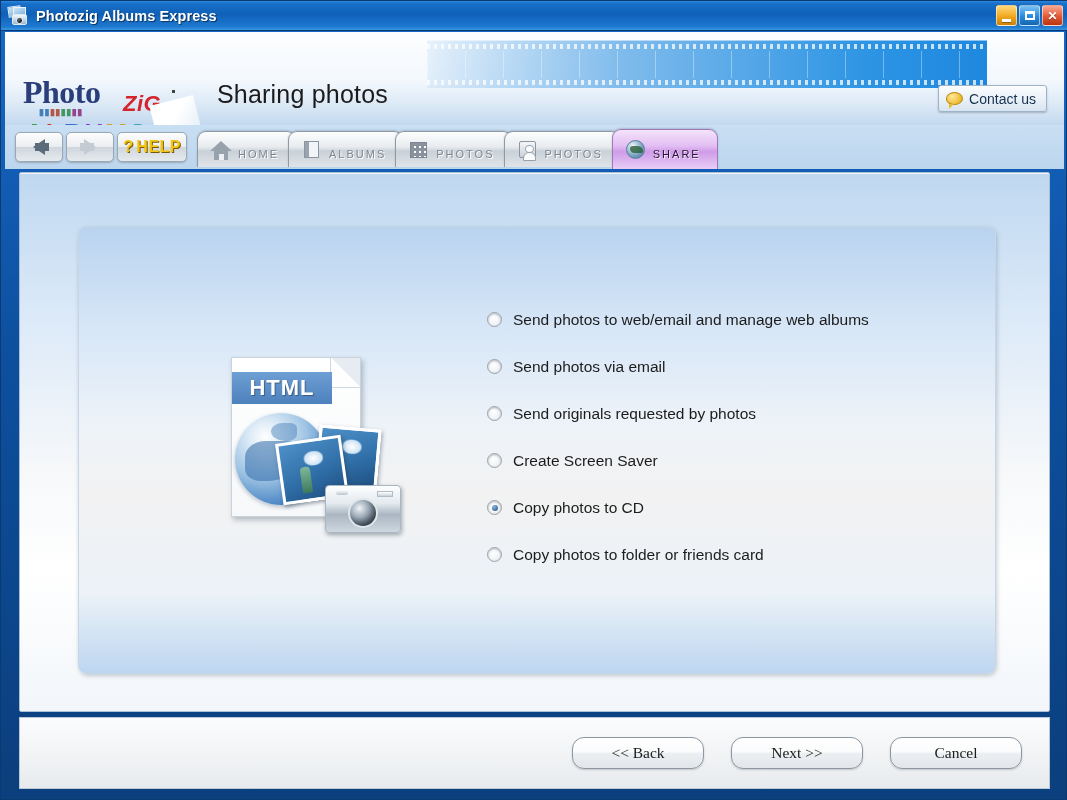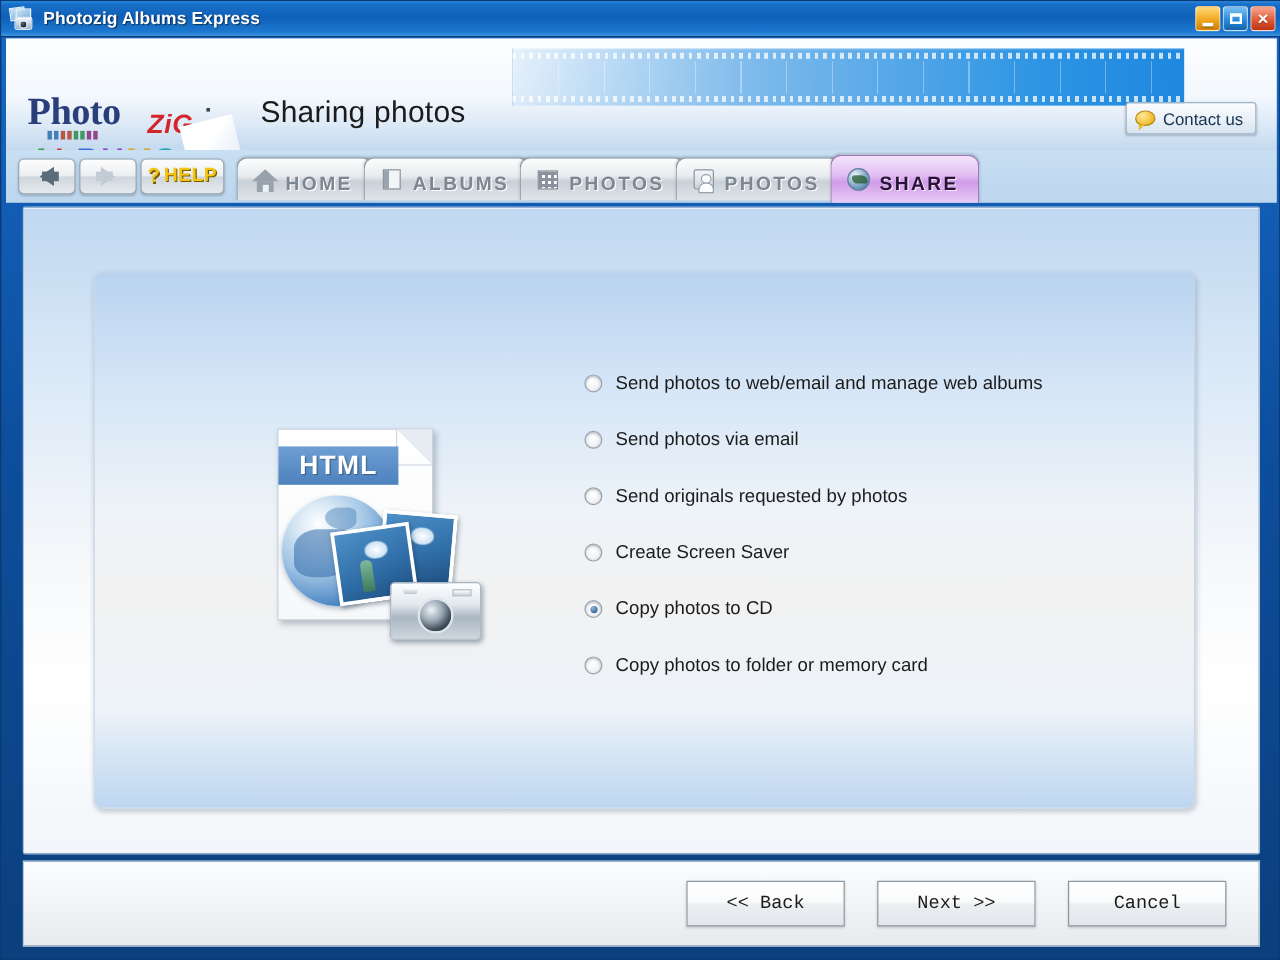--- a/index.html
+++ b/index.html
@@ -170,21 +170,21 @@
     border-radius: 9px 9px 0 0; margin-right: -8px;
     background: linear-gradient(180deg,#fcfdfd 0%,#e8ecef 42%,#c9d1d8 55%,#dfe4e9 100%);
     display: flex; align-items: center; gap: 7px; padding: 0 16px 0 12px;
     box-shadow: 0 -1px 2px rgba(0,0,0,.16); cursor: pointer; position: relative;
   }
   .tab.active {
     background: linear-gradient(180deg,#f4e4fb 0%,#e3bff3 40%,#cf9ce8 56%,#e8cdf6 100%);
     border-color: #a077b8; z-index: 5; height: 40px; margin-bottom: -2px;
   }
   .tab-label {
-    font-size: 16px; font-weight: bold; letter-spacing: 2px;
+    font-size: 11px; font-weight: normal; letter-spacing: 2px;
     color: #7d8792; font-family: "Liberation Sans", sans-serif;
     text-shadow: 1px 1px 0 rgba(255,255,255,.95);
     margin-top: 8px;
   }
   .tab.active .tab-label { color: #2a1338; text-shadow: 1px 1px 0 rgba(255,255,255,.7); }
 
   .ticon { width: 21px; height: 21px; position: relative; flex: 0 0 auto; }
   .ic-house { width:0;height:0;border-left:11px solid transparent;border-right:11px solid transparent;
               border-bottom:10px solid #98a2ad; position:absolute; top:2px; left:0; }
   .ic-house::after { content:""; position:absolute; left:-7px; top:10px; width:14px; height:9px;
@@ -303,23 +303,23 @@
 
   
   .footer {
     position: absolute; left: 18px; top: 716px; width: 1031px; height: 72px;
     background: linear-gradient(180deg,#fbfcfd 0%,#f1f3f5 55%,#e7eaed 100%);
     border: 1px solid #b9c8d6;
     display: flex; align-items: center; justify-content: flex-end;
     padding-right: 27px; gap: 27px;
   }
   .btn {
-    width: 132px; height: 38px; border: 1px solid #8c97a2; border-radius: 0;
+    width: 132px; height: 32px; border: 1px solid #8c97a2; border-radius: 12px;
     background: linear-gradient(180deg,#ffffff 0%,#fafbfc 45%,#eceff2 52%,#e2e6ea 100%);
-    font-size: 15.5px; color: #1b1b1b; font-family: Liberation Mono, monospace;
+    font-size: 15.5px; color: #1b1b1b; font-family: Liberation Serif, serif;
     cursor: pointer; box-shadow: 0 1px 2px rgba(0,0,0,.18);
   }
 </style>
 </head>
 <body>
 
 <div class="window">
 
   <div class="titlebar">
     <div class="app-icon">
@@ -468,21 +468,21 @@
           <span class="radio-label">Create Screen Saver</span>
         </div>
 
         <div class="radio-row">
           <span class="radio on"></span>
           <span class="radio-label">Copy photos to CD</span>
         </div>
 
         <div class="radio-row">
           <span class="radio"></span>
-          <span class="radio-label">Copy photos to folder or memory card</span>
+          <span class="radio-label">Copy photos to folder or friends card</span>
         </div>
 
       </div>
     </div>
   </div>
 
   <div class="footer">
     <button class="btn">&lt;&lt; Back</button>
     <button class="btn">Next &gt;&gt;</button>
     <button class="btn">Cancel</button>

